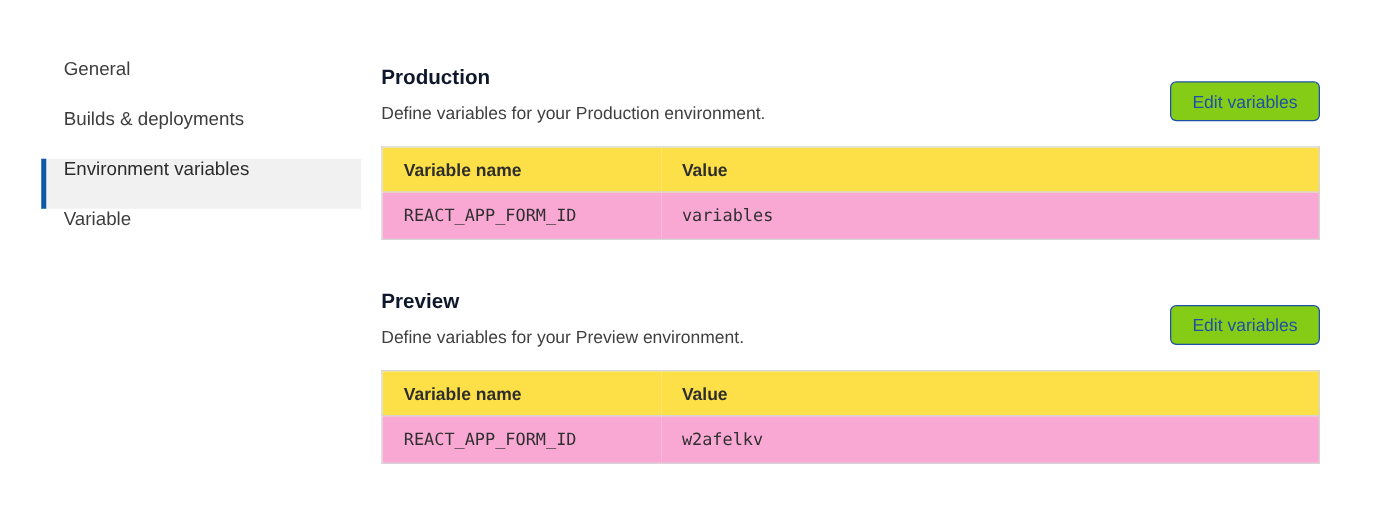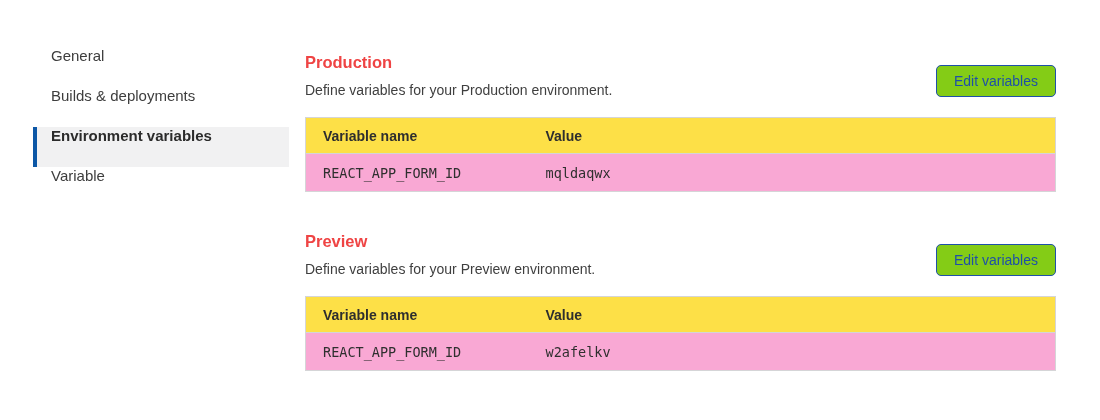--- a/index.html
+++ b/index.html
@@ -26,42 +26,42 @@
     padding-left: 14px;
     font-size: 15px;
     color: #3d3d3d;
     cursor: pointer;
     user-select: none;
   }
   .nav-item.selected {
     background: #f1f1f2;
     border-left-color: #0c57a6;
     color: #2b2b2b;
-    font-weight: 700;
+    font-weight: 400;
   }
 
   
   .main {
     position: absolute;
     left: 305px; top: 52px;
     width: 751px;
   }
   .section + .section { margin-top: 39px; }
 
   .section-header {
     display: flex;
     justify-content: space-between;
     align-items: flex-start;
   }
   .section-title {
     margin: 0;
     font-size: 16.5px;
     line-height: 21px;
     font-weight: 700;
-    color: #ef4444;
+    color: #0f172a;
   }
   .section-desc {
     margin: 9px 0 0 0;
     font-size: 14px;
     line-height: 17px;
     color: #3f3f3f;
   }
   .edit-btn {
     flex: 0 0 auto;
     margin-top: 13px;
@@ -136,21 +136,21 @@
     <table class="vars">
       <thead>
         <tr>
           <th class="col-name">Variable name</th>
           <th>Value</th>
         </tr>
       </thead>
       <tbody>
         <tr>
           <td class="col-name">REACT_APP_FORM_ID</td>
-          <td>mqldaqwx</td>
+          <td>variables</td>
         </tr>
       </tbody>
     </table>
   </section>
 
   <section class="section">
     <div class="section-header">
       <div>
         <h2 class="section-title">Preview</h2>
         <p class="section-desc">Define variables for your Preview environment.</p>

